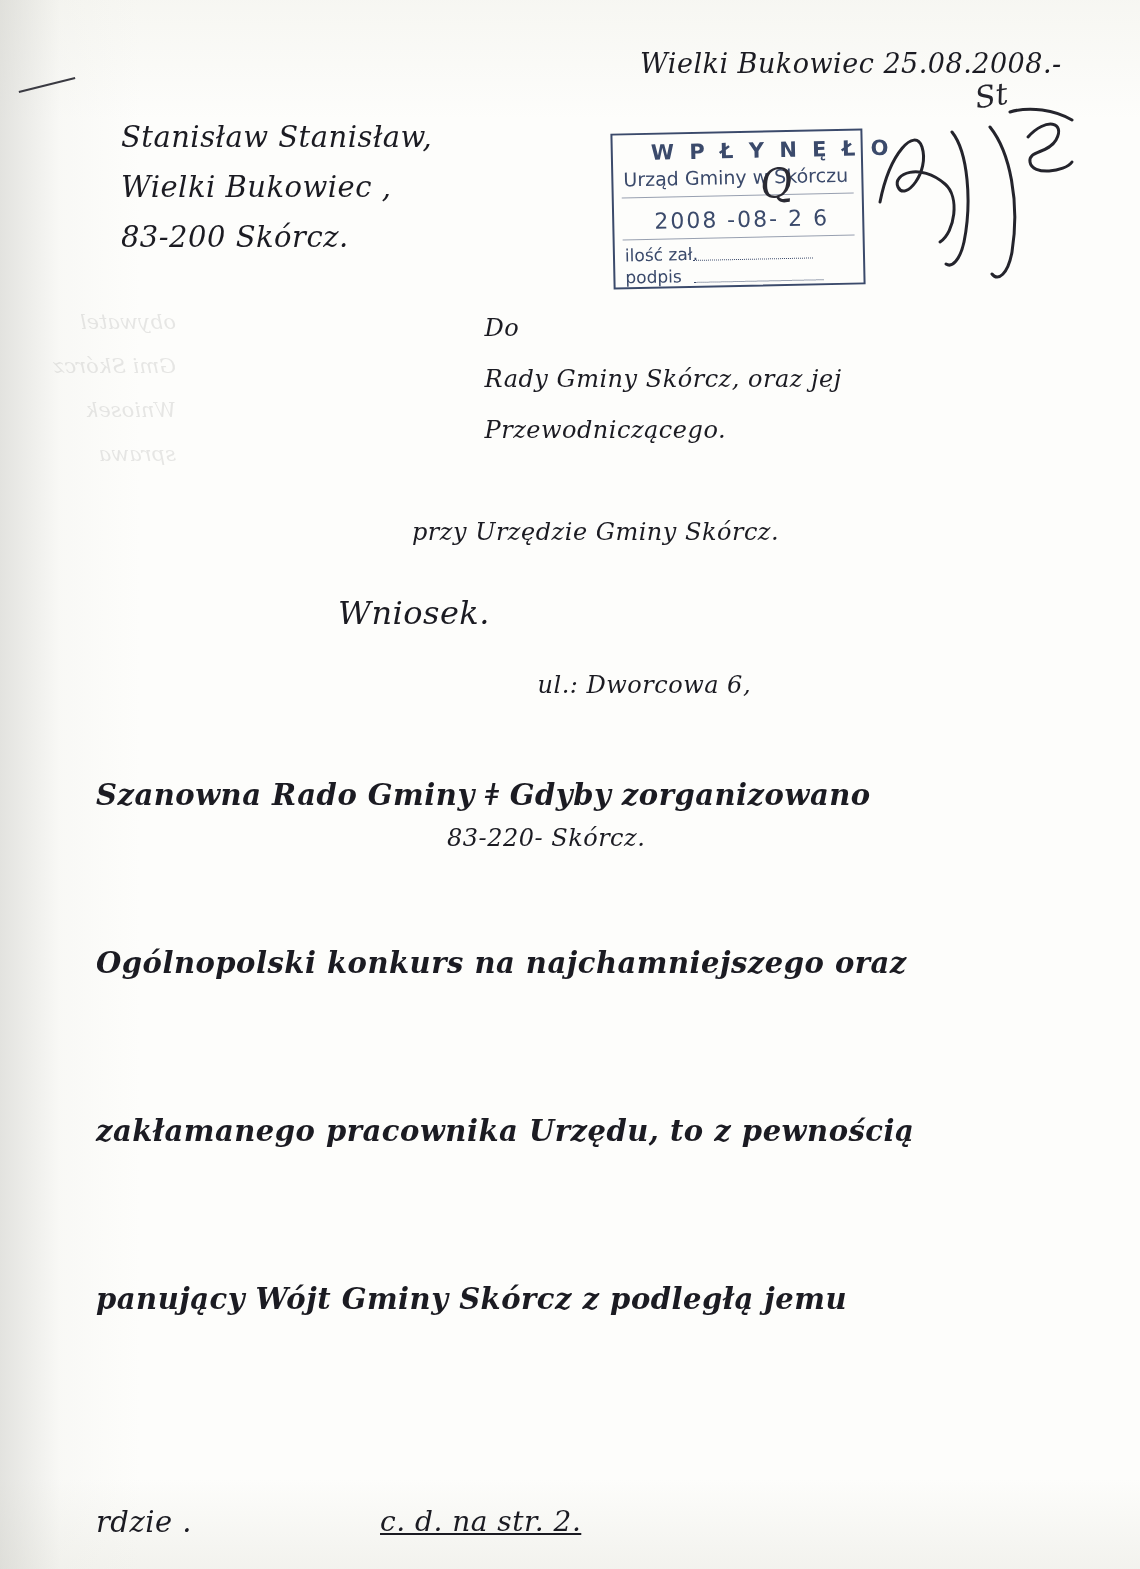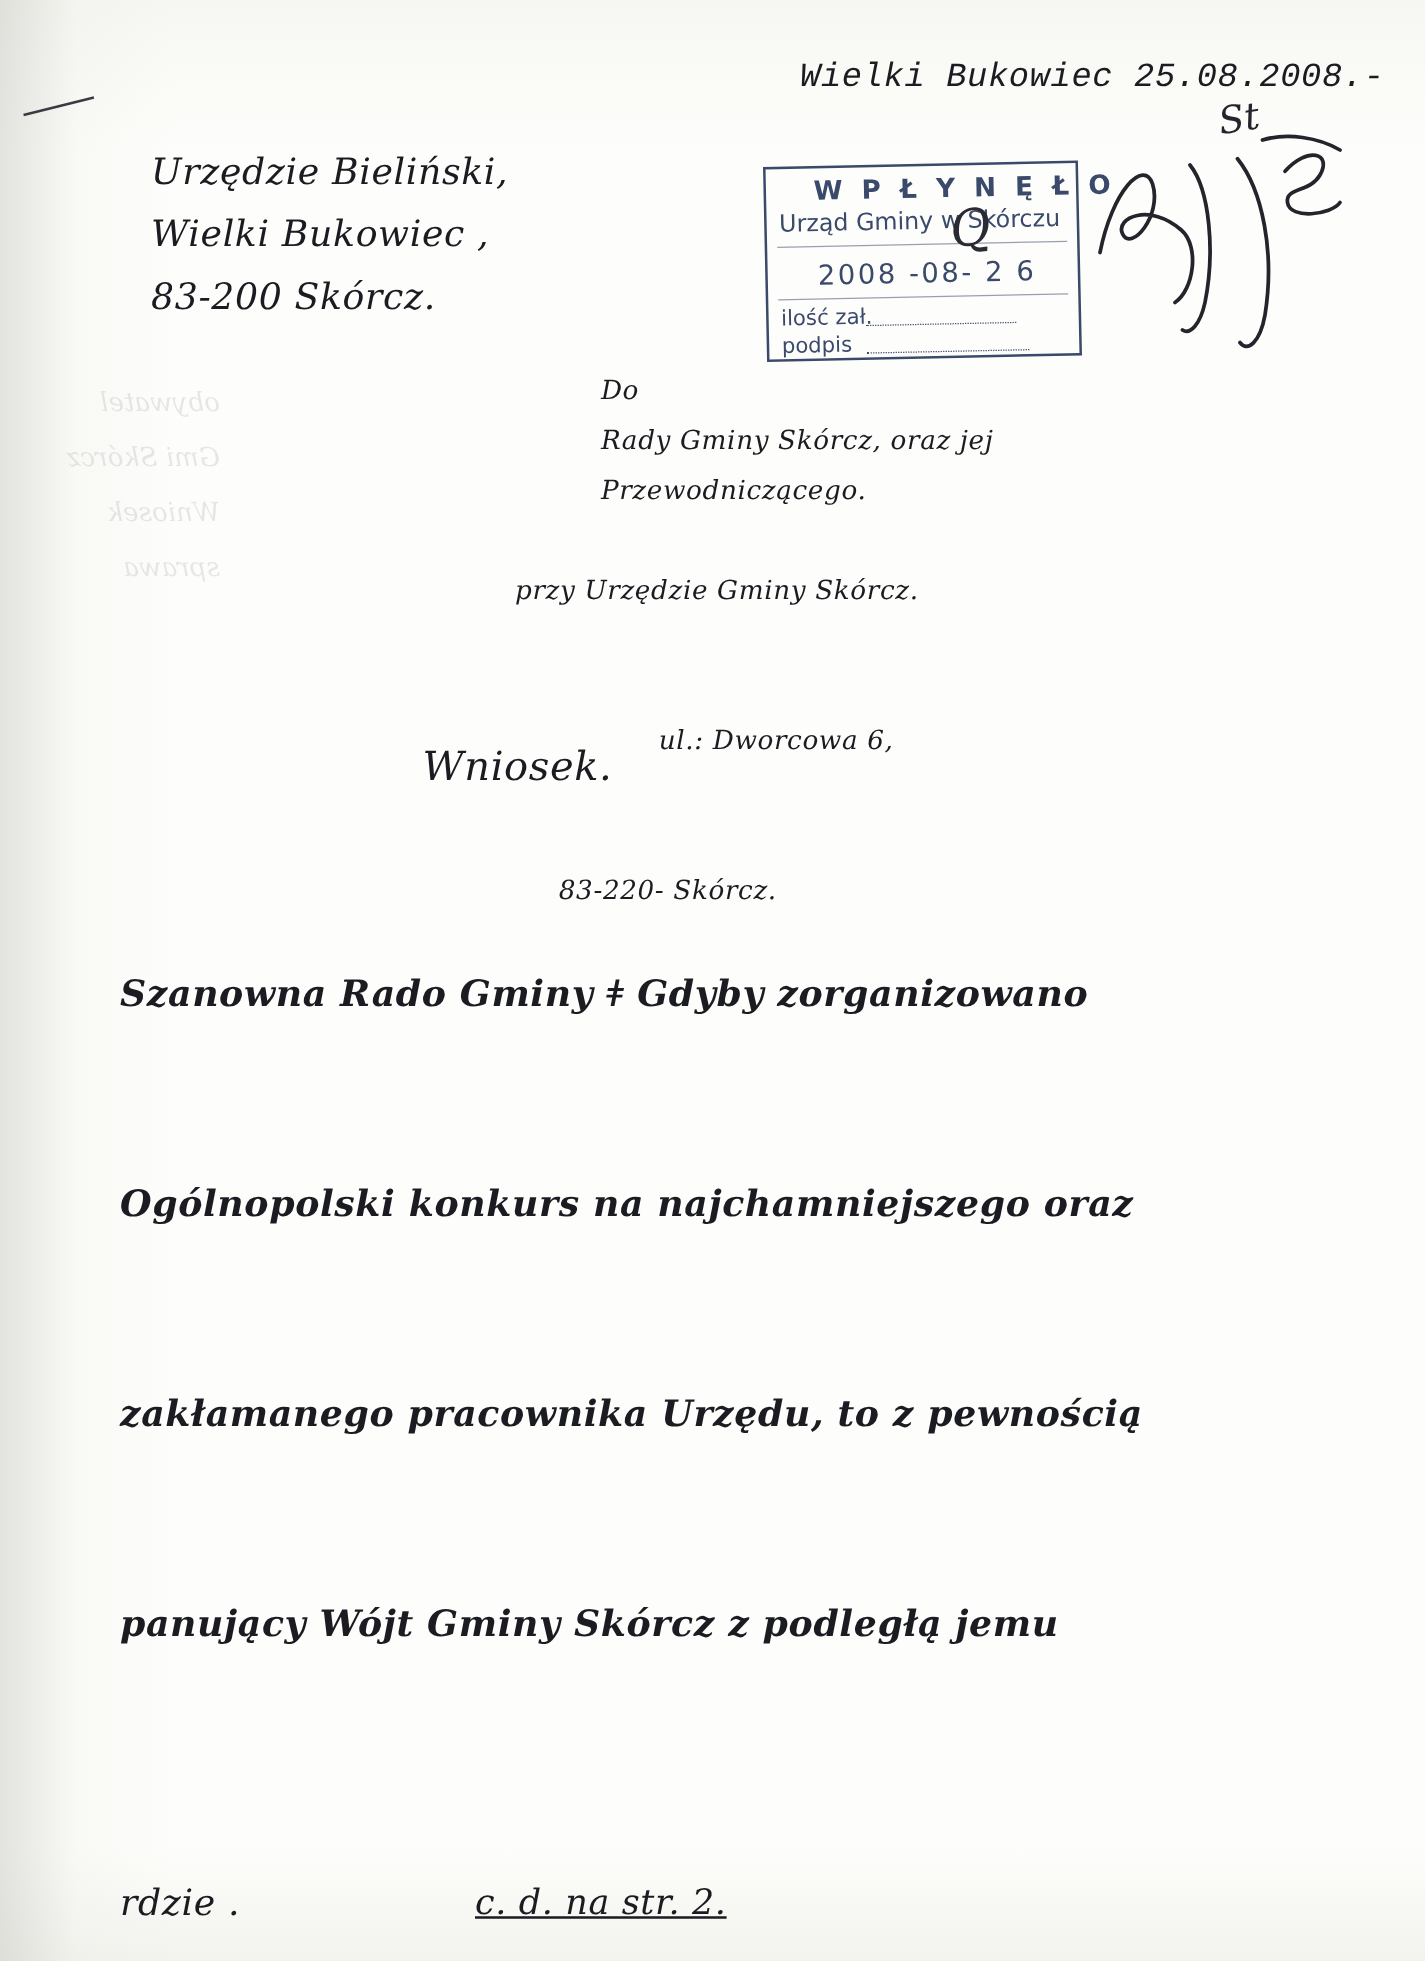--- a/index.html
+++ b/index.html
@@ -57,21 +57,20 @@
   #sender {
     left: 82px;
     top: 62px;
     font-size: 29px;
     line-height: 50px;
   }
   #place-date {
     left: 640px;
     top: 48px;
     font-size: 27px;
-    font-family: Liberation Mono, monospace;
   }
   #signature-top {
     position: absolute;
     left: 975px;
     top: 78px;
     font-family: "DejaVu Serif", serif;
     font-style: italic;
     font-size: 30px;
     color: #24242c;
     transform: rotate(-9deg);
@@ -145,22 +144,22 @@
     font-style: italic;
     font-size: 40px;
     color: #2a2a33;
     transform: rotate(-8deg);
   }
 
   
   #addressee {
     left: 452px;
     top: 252px;
-    font-size: 21px;
-    line-height: 40px;
+    font-size: 24px;
+    line-height: 51px;
   }
 
   
   #doc-title {
     left: 338px;
     top: 594px;
     font-size: 32px;
   }
 
   
@@ -202,21 +201,21 @@
 
   <div class="paper-shade"></div>
 
   <div class="corner-mark"></div>
 
   <div class="ghost-left">
     obywatel<br>Gmi Skórcz<br>Wniosek<br>sprawa
   </div>
 
   <div class="hand" id="sender">
-    <span class="line">Urzędzie Bieliński,</span>
+    <span class="line">Stanisław Stanisław,</span>
     <span class="line">Wielki Bukowiec ,</span>
     <span class="line">83-200 Skórcz.</span>
   </div>
 
   <div class="hand" id="place-date">Wielki Bukowiec 25.08.2008.-</div>
   <div id="signature-top">St</div>
 
   <svg class="flourish" viewBox="0 0 230 200">
     <g fill="none" stroke="#24242c" stroke-width="3" stroke-linecap="round">
       <path d="M20,110 C30,60 55,35 62,55 C70,80 45,110 38,95 C32,82 60,70 85,92 C100,105 95,140 80,150"></path>

